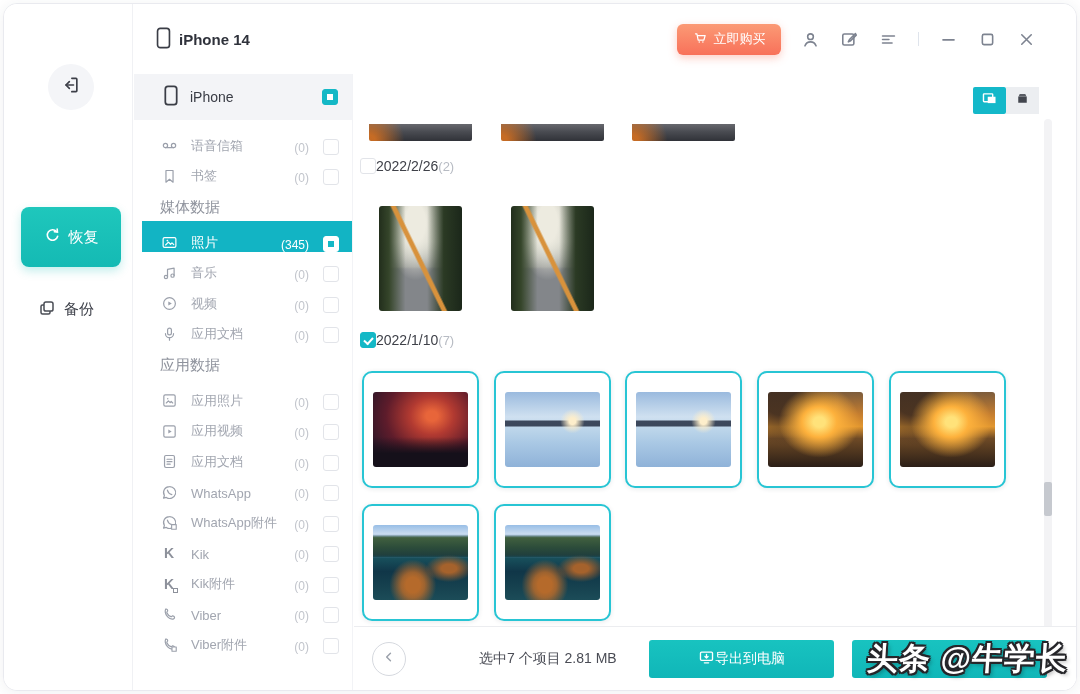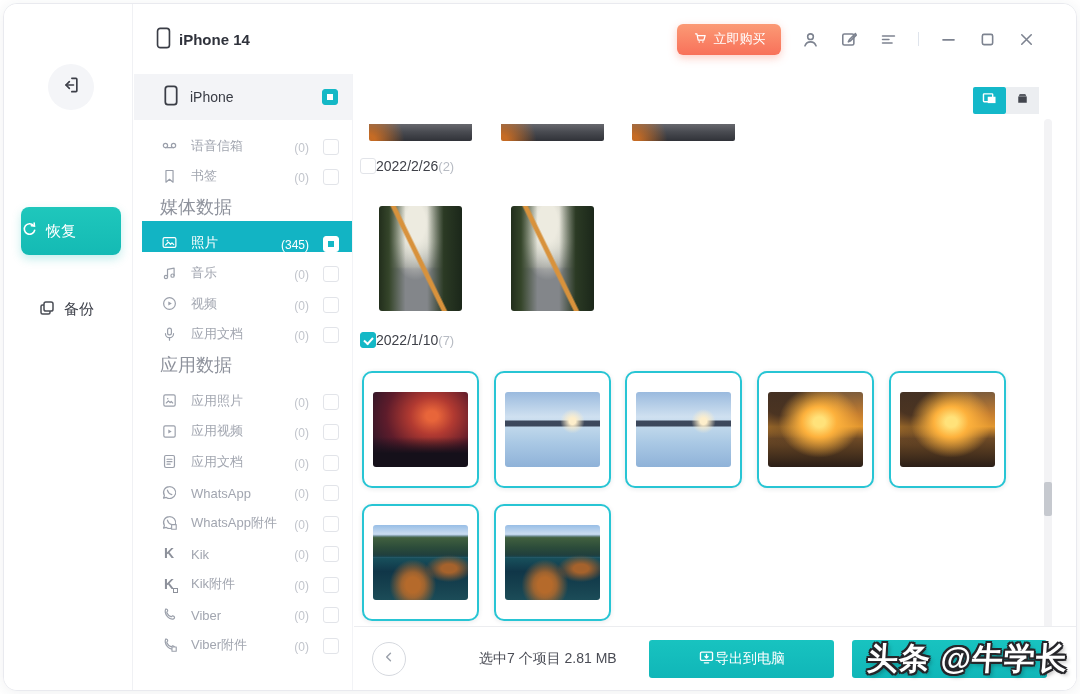--- a/index.html
+++ b/index.html
@@ -6,23 +6,23 @@
   html,body { width:1080px; height:694px; background:#fff; font-family:"Liberation Sans","DejaVu Sans",sans-serif; overflow:hidden; }
   .window { position:absolute; left:3px; top:3px; right:3px; bottom:3px;
     border:1px solid #e9eaef; border-radius:14px; background:#fff;
     box-shadow:0 2px 14px rgba(40,50,70,.07); overflow:hidden; }
 
   
   .rail { position:absolute; left:0; top:0; bottom:0; width:129px; background:#fff; border-right:1px solid #f0f1f4; }
   .exit-btn { position:absolute; left:44px; top:60px; width:46px; height:46px; border-radius:50%;
     background:#f4f5f8; display:flex; align-items:center; justify-content:center; color:#3c3f48; cursor:pointer; }
   .exit-btn svg { width:20px; height:20px; }
-  .recover-btn { position:absolute; left:17px; top:203px; width:100px; height:48px; border-radius:8px;
+  .recover-btn { position:absolute; left:17px; top:203px; width:100px; height:60px; border-radius:8px;
     background:linear-gradient(180deg,#1fc7bc,#14bab4); color:#fff; display:flex; align-items:center;
-    gap:8px; font-size:15px; cursor:pointer; box-shadow:0 4px 10px rgba(20,186,180,.25); }
+    justify-content:center; gap:8px; font-size:15px; cursor:pointer; box-shadow:0 4px 10px rgba(20,186,180,.25); }
   .recover-btn svg { width:17px; height:17px; }
   .backup-item { position:absolute; left:34px; top:295px; display:flex; align-items:center; gap:8px;
     color:#3e414a; font-size:15px; cursor:pointer; }
   .backup-item svg { width:18px; height:18px; color:#4a4d55; }
 
   
   .topbar { position:absolute; left:130px; top:0; right:0; height:70px; background:#fff; display:flex; align-items:center; }
   .dev-title { display:flex; align-items:center; gap:8px; margin-left:22px; color:#2f323b; font-size:15px; font-weight:700; }
   .dev-title svg { width:15px; height:22px; color:#3a3d46; }
   .topbar-right { margin-left:auto; display:flex; align-items:center; gap:20px; padding-right:40px; }
@@ -42,21 +42,21 @@
   .sb-head .lbl { margin-left:12px; font-size:14px; color:#393c45; font-weight:400; flex:1; }
   .cb { width:16px; height:16px; border-radius:3px; border:1px solid #e2e4e9; background:#fff; position:relative; cursor:pointer; flex:none; }
   .cb.teal-partial { background:#14b8c6; border-color:#14b8c6; }
   .cb.teal-partial::after { content:""; position:absolute; left:4px; top:4px; width:6px; height:6px; background:#fff; }
   .cb.white-partial { background:#fff; border-color:#fff; }
   .cb.white-partial::after { content:""; position:absolute; left:4px; top:4px; width:6px; height:6px; background:#14b8c6; }
   .cb.checked { background:#14b8c6; border-color:#14b8c6; }
   .cb.checked::after { content:""; position:absolute; left:3px; top:4px; width:7px; height:4px;
     border-left:2px solid #fff; border-bottom:2px solid #fff; transform:rotate(-48deg); }
   .sb-list { padding-top:4px; }
-  .sec { height:36px; line-height:44px; padding-left:26px; font-size:18px; color:#8e929c; }
+  .sec { height:36px; line-height:44px; padding-left:26px; font-size:15px; color:#8e929c; }
   .srow { height:30.5px; display:flex; align-items:flex-end; padding:0 13px 0 26px; cursor:pointer; }
   .srow .ric { width:18px; height:18px; color:#9ba0ab; display:flex; align-items:center; justify-content:center; flex:none; }
   .srow .ric svg { width:17px; height:17px; }
   .srow .rlb { margin-left:13px; font-size:13px; color:#a2a6b0; flex:1; white-space:nowrap; }
   .srow .rct { font-size:12px; color:#c2c5cc; margin-right:14px; }
   .srow.sel { background:#12b4c4; margin-left:8px; padding-left:18px; }
   .srow.sel .ric, .srow.sel .rlb, .srow.sel .rct { color:#fff; }
   .srow.sel .rlb { font-size:13.5px; }
   .kglyph { font-weight:700; font-size:14px; color:#8d919b; font-style:normal; position:relative; }
   .attsq { position:absolute; right:-4px; bottom:-1px; width:5px; height:5px; border:1.3px solid #8d919b; background:#fff; }

